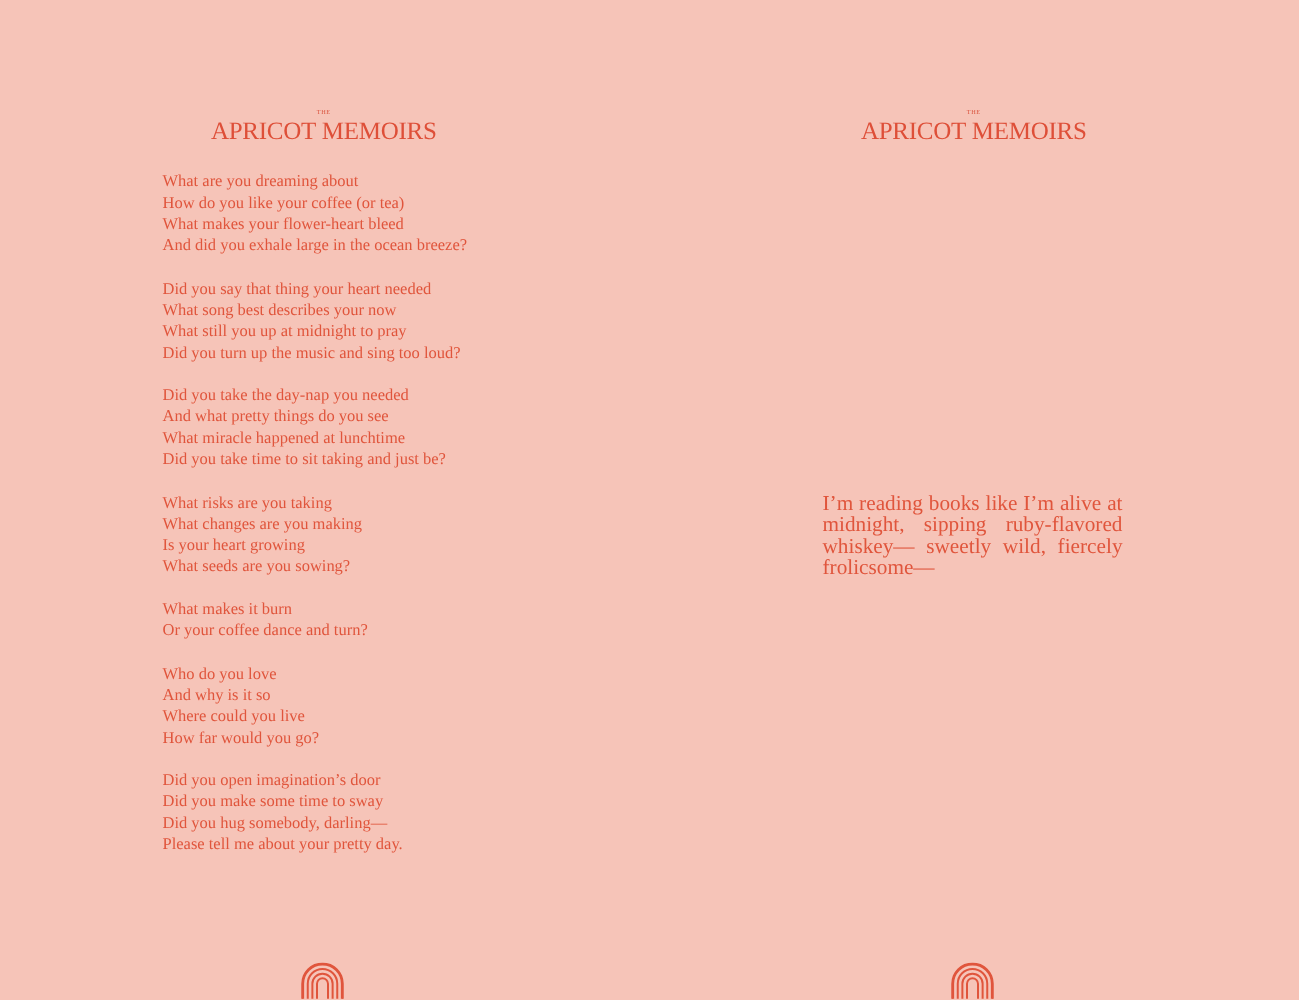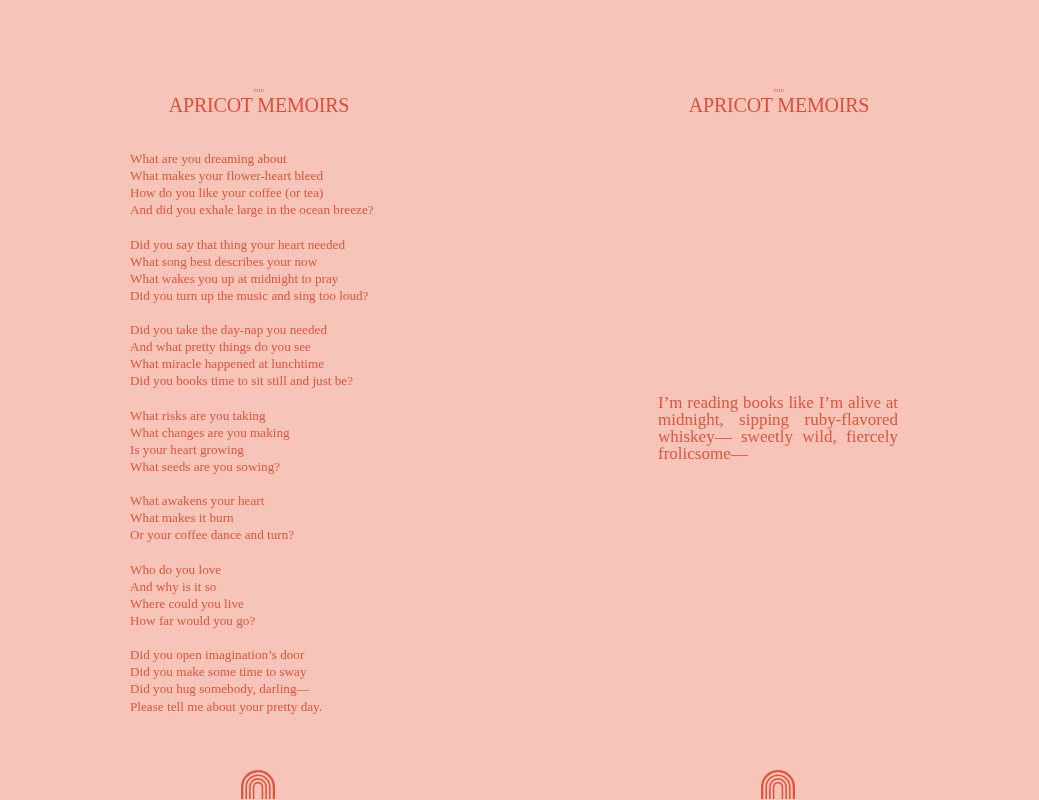--- a/index.html
+++ b/index.html
@@ -45,21 +45,21 @@
       line-height: 24px;
       letter-spacing: -0.2px;
       color: #DE4F38;
       text-transform: uppercase;
       margin-top: -1px;
     }
 
     .poem {
       position: absolute;
       left: 130px;
-      top: 110px;
+      top: 96px;
       width: 320px;
       font-size: 13.2px;
       line-height: 17.1px;
       color: #E0553C;
     }
     .stanza { margin: 0 0 17.2px 0; }
     .stanza:last-child { margin-bottom: 0; }
     .line { white-space: nowrap; display: block; }
 
     .prose {
@@ -105,44 +105,43 @@
 
 <div class="page page-left">
   <div class="header">
     <div class="the">THE</div>
     <div class="title">APRICOT MEMOIRS</div>
   </div>
 
   <div class="poem">
     <div class="stanza">
       <span class="line">What are you dreaming about</span>
+      <span class="line">How do you like your coffee (or tea)</span>
       <span class="line">What makes your flower-heart bleed</span>
-      <span class="line">How do you like your coffee (or tea)</span>
       <span class="line">And did you exhale large in the ocean breeze?</span>
     </div>
     <div class="stanza">
       <span class="line">Did you say that thing your heart needed</span>
       <span class="line">What song best describes your now</span>
-      <span class="line">What wakes you up at midnight to pray</span>
+      <span class="line">What still you up at midnight to pray</span>
       <span class="line">Did you turn up the music and sing too loud?</span>
     </div>
     <div class="stanza">
       <span class="line">Did you take the day-nap you needed</span>
       <span class="line">And what pretty things do you see</span>
       <span class="line">What miracle happened at lunchtime</span>
-      <span class="line">Did you books time to sit still and just be?</span>
+      <span class="line">Did you take time to sit taking and just be?</span>
     </div>
     <div class="stanza">
       <span class="line">What risks are you taking</span>
       <span class="line">What changes are you making</span>
       <span class="line">Is your heart growing</span>
       <span class="line">What seeds are you sowing?</span>
     </div>
     <div class="stanza">
-      <span class="line">What awakens your heart</span>
       <span class="line">What makes it burn</span>
       <span class="line">Or your coffee dance and turn?</span>
     </div>
     <div class="stanza">
       <span class="line">Who do you love</span>
       <span class="line">And why is it so</span>
       <span class="line">Where could you live</span>
       <span class="line">How far would you go?</span>
     </div>
     <div class="stanza">

